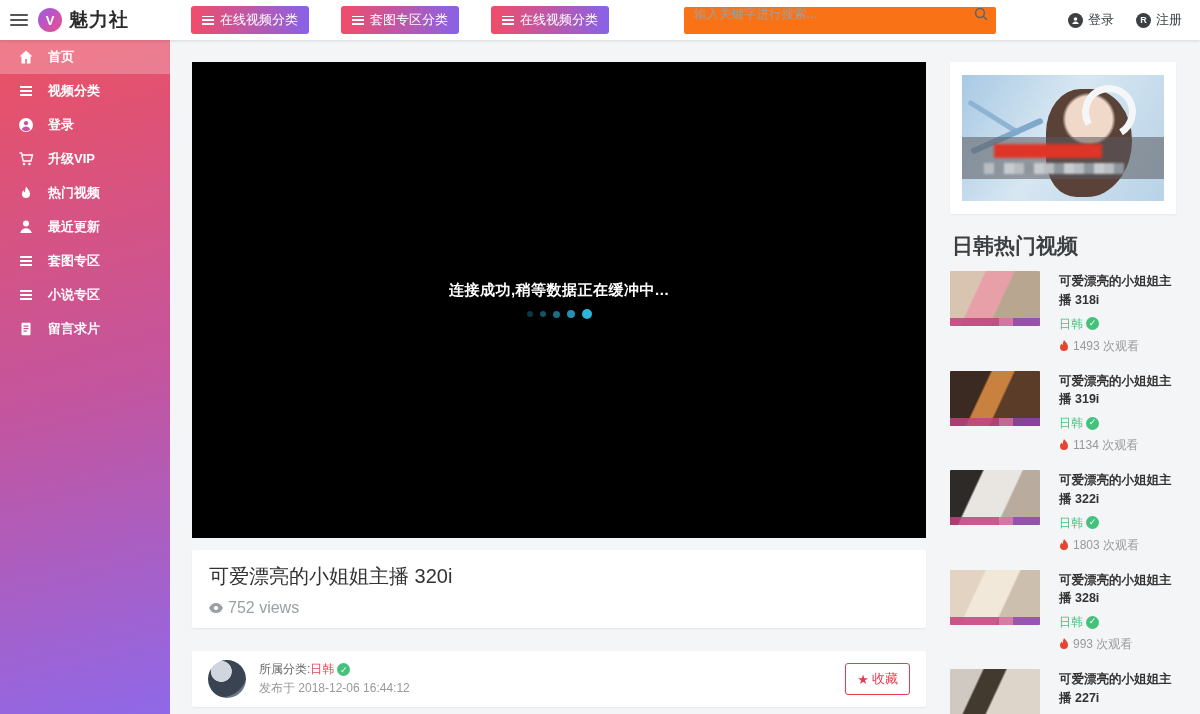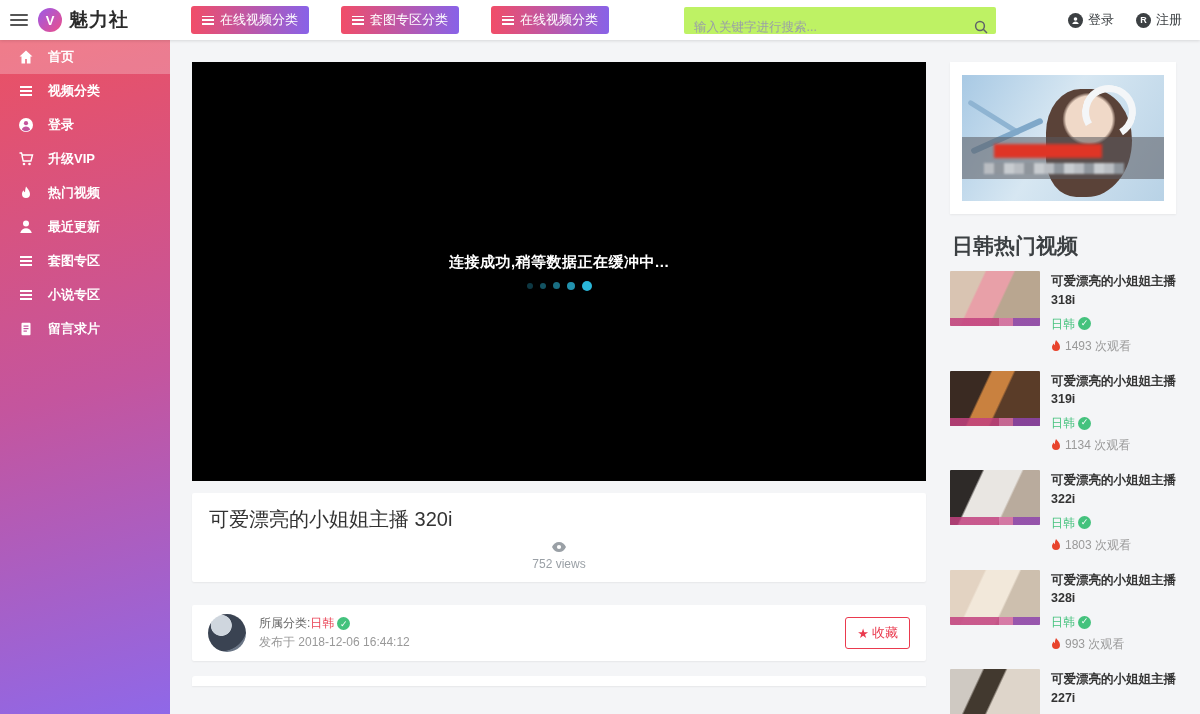--- a/index.html
+++ b/index.html
@@ -13,53 +13,53 @@
   .burger i { display:block; height:2px; background:#555; border-radius:1px; }
   .logo-wrap { display:flex; align-items:center; gap:7px; margin-right:62px; }
   .logo-badge { width:24px; height:24px; border-radius:50%; background:linear-gradient(135deg,#9b59e8,#ec4f8a);
                 color:#fff; font-weight:bold; font-size:13px; display:flex; align-items:center; justify-content:center; }
   .brand { font-size:19px; font-weight:bold; color:#2b2b2b; letter-spacing:1px; }
   .nav-btns { display:flex; gap:32px; }
   .nav-btn { display:flex; align-items:center; gap:6px; padding:5px 11px; border-radius:3px; border:none; cursor:pointer;
              background:linear-gradient(90deg,#f14d68,#8862e8); color:#fff; font-size:13px; font-family:inherit; }
   .mini-bars { width:12px; height:9px; display:flex; flex-direction:column; justify-content:space-between; }
   .mini-bars i { display:block; height:1.5px; background:#fff; }
-  .searchbox { position:relative; margin-left:auto; width:312px; height:27px; background:#bef264; border-radius:2px;
-               display:flex; align-items:flex-end; }
+  .searchbox { position:relative; margin-left:auto; width:312px; height:27px; background:#f97316; border-radius:2px;
+               display:flex; align-items:flex-start; }
   .searchbox input { flex:1; border:none; background:transparent; outline:none; font-size:12.5px; color:#444;
                      padding:0 10px; font-family:inherit; }
   .searchbox input::placeholder { color:#9aa0a6; }
   .search-icon { width:30px; display:flex; align-items:center; justify-content:center; cursor:pointer; }
   .auth { display:flex; align-items:center; gap:22px; margin-left:72px; margin-right:18px; }
   .auth-link { display:flex; align-items:center; gap:5px; font-size:13px; color:#3c4043; cursor:pointer; }
   .circ-icon { width:15px; height:15px; border-radius:50%; background:#3c4043; color:#fff; font-size:9px; font-weight:bold;
                display:flex; align-items:center; justify-content:center; }
 
   
   .sidenav { position:absolute; top:40px; left:0; width:170px; height:674px;
              background:linear-gradient(165deg,#eb5163 0%,#c4559e 52%,#8f68e8 100%); z-index:20; }
   .snav-item { height:34px; display:flex; align-items:center; gap:14px; padding-left:18px; color:#fff;
                font-size:13px; font-weight:bold; cursor:pointer; }
   .snav-item.active { background:rgba(255,255,255,.25); }
   .snav-item svg { flex:0 0 16px; }
 
   
   .content { position:absolute; left:192px; top:62px; width:734px; }
-  .player { width:734px; height:419px; background:#000; display:flex; flex-direction:column;
+  .player { width:734px; height:476px; background:#000; display:flex; flex-direction:column;
             align-items:center; justify-content:center; }
   .player-status { color:#fff; font-size:15px; font-weight:bold; text-shadow:0 1px 2px #000; letter-spacing:.5px; }
   .dots { display:flex; align-items:center; gap:7px; margin-top:9px; }
   .dots span { border-radius:50%; background:#2ab7d9; }
   .dots .d1{ width:6px; height:6px; opacity:.3; } .dots .d2{ width:6px; height:6px; opacity:.45; }
   .dots .d3{ width:7px; height:7px; opacity:.6; } .dots .d4{ width:8px; height:8px; opacity:.8; }
   .dots .d5{ width:10px; height:10px; opacity:1; }
   .card { background:#fff; border-radius:2px; box-shadow:0 1px 2px rgba(0,0,0,.06); }
   .title-card { margin-top:12px; padding:13px 17px 11px; }
   .video-title { font-size:20px; color:#333; font-weight:normal; }
-  .views-line { margin-top:9px; display:flex; align-items:center; gap:5px; color:#9aa0a6; font-size:12px;flex-direction:column; }
+  .views-line { margin-top:9px; display:flex; align-items:center; gap:5px; color:#9aa0a6; font-size:16px; }
   .info-card { margin-top:23px; padding:9px 16px; display:flex; align-items:center; }
   .avatar { width:38px; height:38px; border-radius:50%; flex:0 0 38px;
             background:radial-gradient(circle at 35% 30%,#cfd6de 0 28%,#3a4352 30% 70%,#6b7686 72%); }
   .info-lines { margin-left:13px; font-size:12px; color:#666; line-height:1.6; }
   .cat-red { color:#ea4456; }
   .check-badge { display:inline-flex; width:13px; height:13px; border-radius:50%; background:#44c27d; color:#fff;
                  font-size:9px; align-items:center; justify-content:center; vertical-align:middle; margin-left:3px; }
   .pub-line { color:#999; }
   .fav-btn { margin-left:auto; display:flex; align-items:center; gap:3px; background:#fff; border:1px solid #ea3a4e;
              color:#ea3a4e; font-size:13px; padding:6px 11px; border-radius:3px; cursor:pointer; font-family:inherit; }
@@ -75,21 +75,21 @@
              background:radial-gradient(circle at 50% 28%,#f0d9c8 0 26%,#5a4238 30% 100%); }
   .ad-mic { position:absolute; left:6px; top:58px; width:78px; height:6px; background:#7fa8c9; transform:rotate(-24deg); border-radius:3px; }
   .ad-mic2 { position:absolute; left:2px; top:40px; width:60px; height:5px; background:#8fb4d2; transform:rotate(32deg); border-radius:3px; }
   .ad-phone { position:absolute; left:120px; top:10px; width:54px; height:54px; border:7px solid #f4f6f8;
               border-radius:50%; border-bottom-color:transparent; transform:rotate(14deg); }
   .ad-band { position:absolute; left:0; right:0; bottom:22px; height:42px; background:rgba(90,90,95,.55); filter:blur(.4px); }
   .ad-red { position:absolute; left:32px; top:7px; width:108px; height:14px; background:#df3526; filter:blur(1.5px); }
   .ad-gray { position:absolute; left:22px; top:26px; width:140px; height:11px;
              background:repeating-linear-gradient(90deg,#b9bdc2 0 10px,#8f959c 10px 20px,#c8ccd0 20px 30px); filter:blur(1px); }
   .aside-title { margin:18px 0 11px 2px; font-size:21px; color:#3c4043; }
-  .vrow { display:flex; gap:11px; margin-bottom:16px; cursor:pointer; }
+  .vrow { display:flex; gap:19px; margin-bottom:16px; cursor:pointer; }
   .thumb { position:relative; width:90px; height:55px; flex:0 0 90px; overflow:hidden; border-radius:1px; }
   .thumb::after { content:""; position:absolute; left:0; right:0; bottom:0; height:8px;
                   background:linear-gradient(90deg,#c2417f 0 55%,#d86fa5 55% 70%,#8e44ad 70% 100%); opacity:.85; }
   .t1 { background:linear-gradient(115deg,#d9c4b2 0 30%,#e8a0a8 32% 55%,#b9a690 57% 100%); }
   .t2 { background:linear-gradient(115deg,#3a2a22 0 35%,#c9813f 37% 55%,#5a3c28 57% 100%); }
   .t3 { background:linear-gradient(115deg,#2e2a28 0 28%,#e9e6e2 30% 62%,#b9ab9d 64% 100%); }
   .t4 { background:linear-gradient(115deg,#e3d3c2 0 30%,#f2e8da 32% 60%,#cdbfae 62% 100%); }
   .t5 { background:linear-gradient(115deg,#cfc9c2 0 28%,#42392f 30% 48%,#ded5ca 50% 100%); }
   .vmeta { font-size:12px; line-height:1.5; padding-top:1px; }
   .vtitle { font-size:12.5px; font-weight:bold; color:#333; margin-bottom:5px; }

